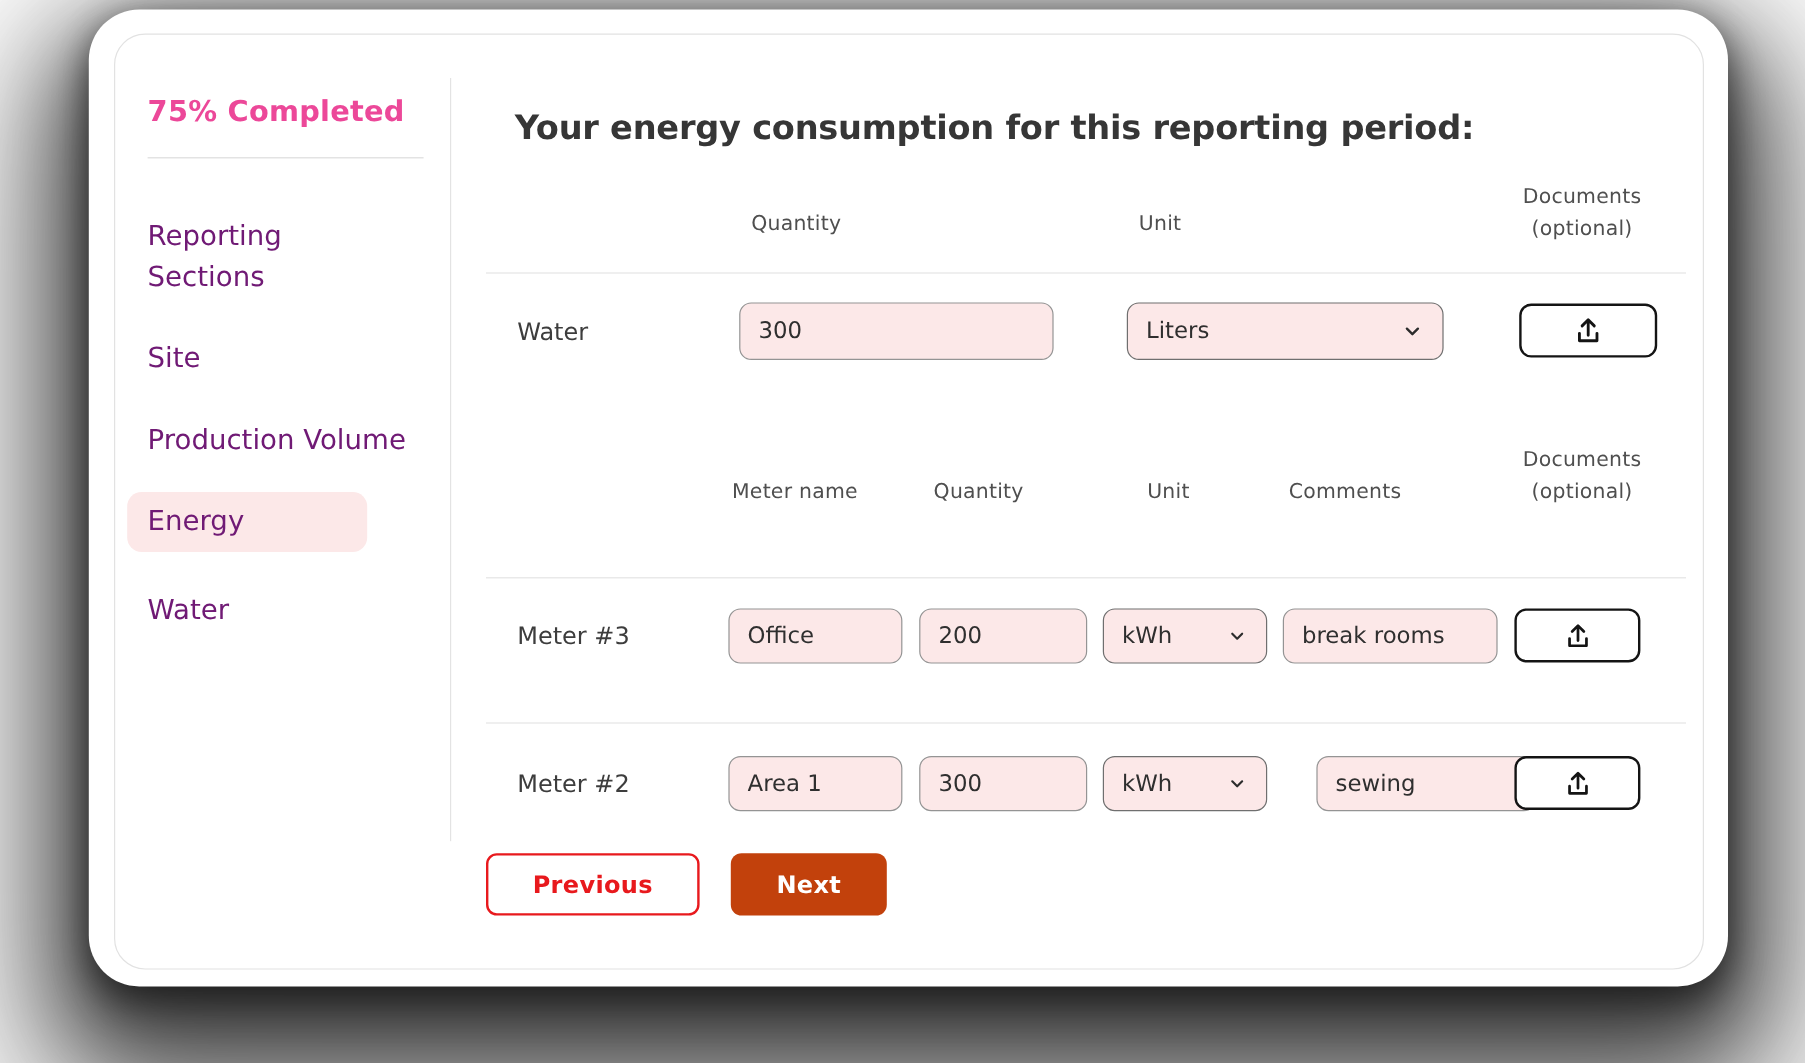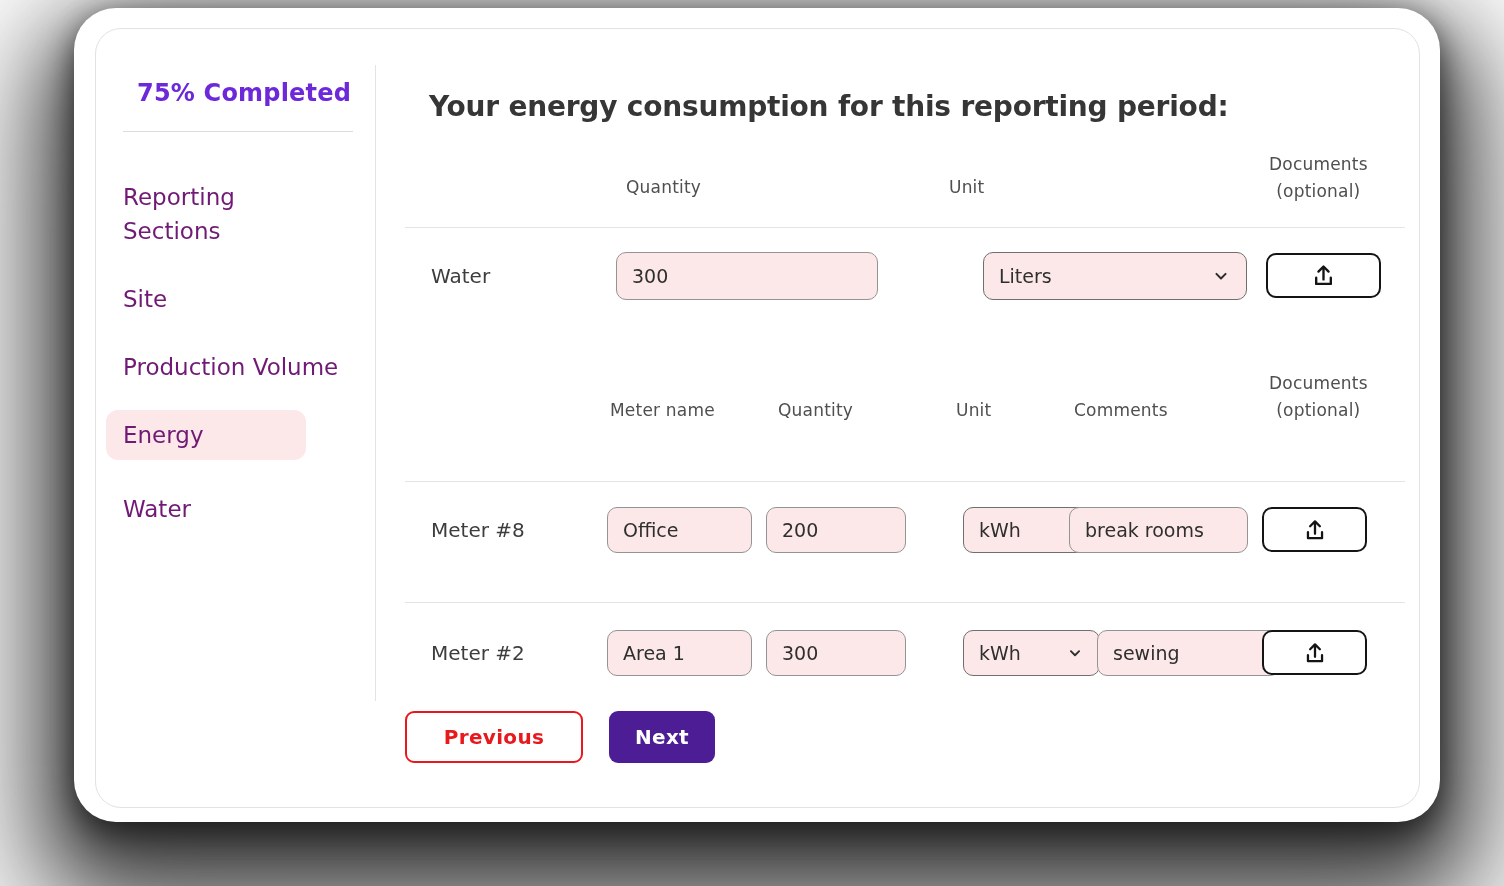--- a/index.html
+++ b/index.html
@@ -40,23 +40,22 @@
   }
   .v-divider {
     position: absolute;
     right: 0; top: 36px;
     width: 1px; height: 636px;
     background: #e3e3e3;
   }
   .progress {
     font-size: 24px;
     font-weight: 700;
-    color: #6d28d9;
+    color: #ec4899;
     letter-spacing: 0.2px;
-    margin-left: 14px;
   }
   .sidebar-hr {
     margin-top: 24px;
     width: 230px;
     height: 1px;
     background: #dddddd;
   }
   .nav { margin-top: 48px; width: 216px; }
   .nav-item {
     font-size: 23px;
@@ -140,21 +139,21 @@
   }
   .pink-select {
     -webkit-appearance: none;
     -moz-appearance: none;
     appearance: none;
     border: 1px solid #6f6f6f;
     width: 100%;
     padding-right: 44px;
     cursor: pointer;
   }
-  .select-wrap { position: absolute; top: 0; height: 100%; margin-left: 44px; }
+  .select-wrap { position: absolute; top: 0; height: 100%; }
   .select-wrap .chev {
     position: absolute;
     right: 16px; top: 50%;
     transform: translateY(-50%);
     pointer-events: none;
     display: block;
   }
   .upload-btn {
     position: absolute;
     top: 1px;
@@ -182,22 +181,22 @@
     letter-spacing: 0.3px;
     cursor: pointer;
   }
   .btn-previous {
     width: 178px;
     background: #ffffff;
     border: 2px solid #e8191d;
     color: #e8191d;
   }
   .btn-next {
-    width: 106px;
-    background: #4c1d95;
+    width: 130px;
+    background: #c2410c;
     border: none;
     color: #ffffff;
   }
 </style>
 </head>
 <body>
 
 <div class="card">
   <div class="panel">
 
@@ -253,21 +252,21 @@
           <span class="col-hdr" style="left:551px;">Unit</span>
           <span class="col-hdr" style="left:669px;">Comments</span>
           <span class="col-hdr two-line" style="left:864px;">
             <span>Documents</span><br>
             <span>(optional)</span>
           </span>
         </div>
         <div class="hr-line sec2-hr1"></div>
 
         <div class="field-row row-meter1">
-          <span class="row-label">Meter #8</span>
+          <span class="row-label">Meter #3</span>
           <input class="pink-input" style="left: 202px; width: 145px;" type="text" value="Office">
           <input class="pink-input" style="left: 361px; width: 140px;" type="text" value="200">
           <div class="select-wrap" style="left:514px; width:137px;">
             <select class="pink-select">
               <option>kWh</option>
             </select>
             <svg class="chev" width="18" height="18" viewBox="0 0 24 24" fill="none">
               <path d="M6.5 9.5 L12 15 L17.5 9.5" stroke="#2c2c2c" stroke-width="2.4" stroke-linecap="round" stroke-linejoin="round"></path>
             </svg>
           </div>

